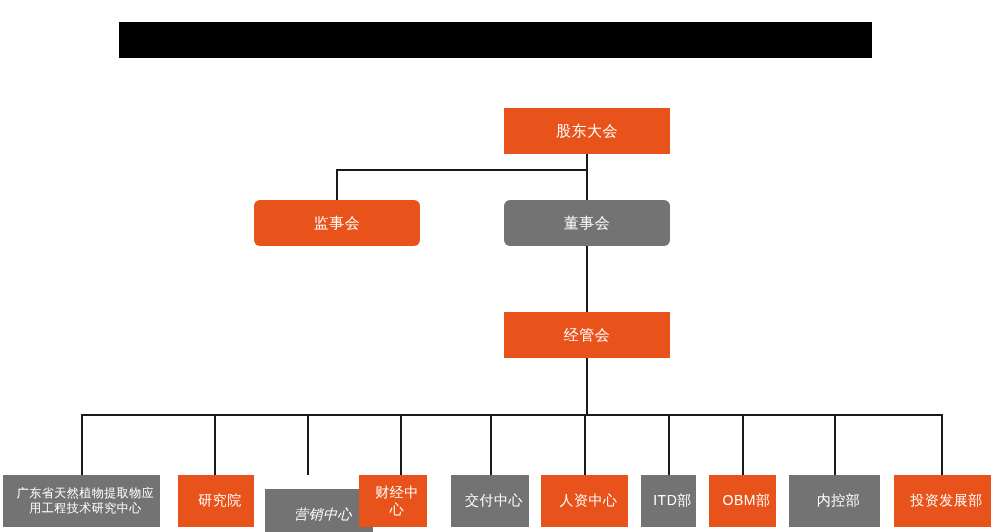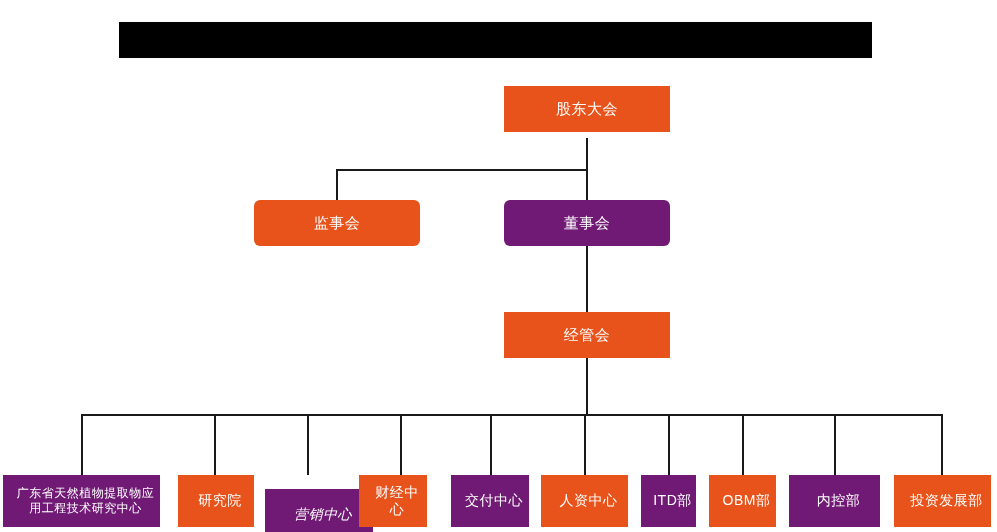--- a/index.html
+++ b/index.html
@@ -47,21 +47,21 @@
     align-items: center;
     justify-content: center;
     text-align: center;
     color: #ffffff;
     box-sizing: border-box;
     line-height: 1.25;
     letter-spacing: 0.5px;
     z-index: 2;
   }
   .node.dark  { background: #E8531B; }
-  .node.light { background: #701a75; }
+  .node.light { background: #737373; }
 
   .node .node-label {
     display: block;
     padding: 0 4px;
     white-space: pre-line;
   }
 
   
   .tier-1 { font-size: 15px; }
   .tier-2 { font-size: 15px; border-radius: 6px; }
@@ -91,21 +91,21 @@
   <div class="line-v" style="left:214px; top:414px; height:61px;"></div>
   <div class="line-v" style="left:307px; top:414px; height:61px;"></div>
   <div class="line-v" style="left:400px; top:414px; height:61px;"></div>
   <div class="line-v" style="left:490px; top:414px; height:61px;"></div>
   <div class="line-v" style="left:584px; top:414px; height:61px;"></div>
   <div class="line-v" style="left:668px; top:414px; height:61px;"></div>
   <div class="line-v" style="left:742px; top:414px; height:61px;"></div>
   <div class="line-v" style="left:834px; top:414px; height:61px;"></div>
   <div class="line-v" style="left:941px; top:414px; height:61px;"></div>
 
-  <div class="node dark tier-1" style="left:504px; top:86px;  width:166px; height:46px;justify-content:center;">
+  <div class="node dark tier-1" style="left:504px; top:108px;  width:166px; height:46px;justify-content:center;">
     <span class="node-label">股东大会</span>
   </div>
 
   <div class="node dark tier-2" style="left:254px; top:200px; width:166px; height:46px;">
     <span class="node-label">监事会</span>
   </div>
 
   <div class="node light tier-2" style="left:504px; top:200px; width:166px; height:46px;">
     <span class="node-label">董事会</span>
   </div>

